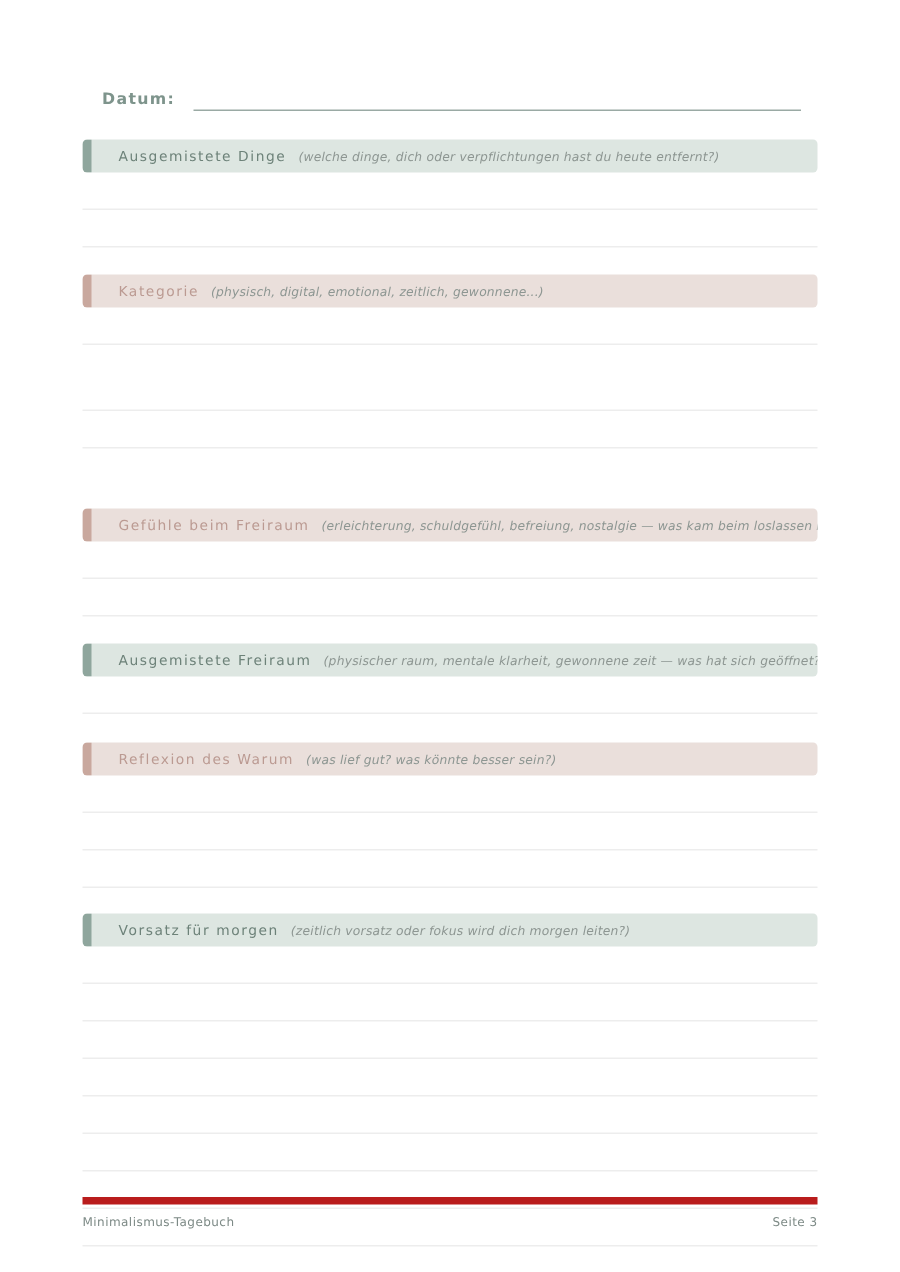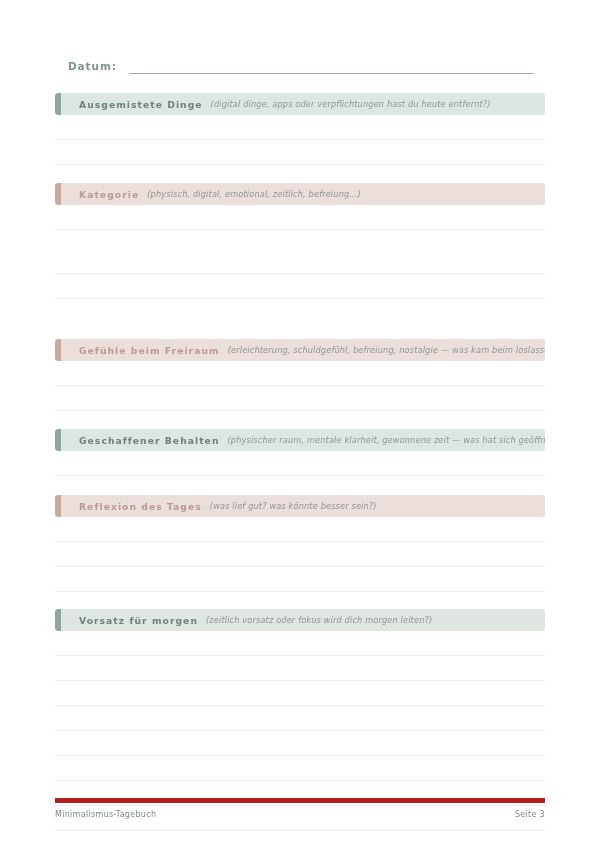--- a/index.html
+++ b/index.html
@@ -66,21 +66,21 @@
     position: absolute;
     left: 0;
     top: 0;
     bottom: 0;
     width: 6px;
     border-radius: 3px 0 0 3px;
   }
   .band .title {
     margin-left: 24px;
     font-size: 9.2px;
-    font-weight: bold;
+    font-weight: normal;
     letter-spacing: 1.05px;
     flex: none;
   }
   .band .hint {
     margin-left: 8px;
     font-size: 8.2px;
     font-style: italic;
     letter-spacing: 0.15px;
     color: #8d9692;
     flex: none;
@@ -124,32 +124,32 @@
   <div class="date-row">
     <span class="date-label">Datum:</span>
     <span class="date-line"></span>
   </div>
 
   <div id="sections-host">
       <div class="section" style="top: 93px;">
         <div class="band green">
           <span class="accent"></span>
           <span class="title">Ausgemistete Dinge</span>
-          <span class="hint">(digital dinge, apps oder verpflichtungen hast du heute entfernt?)</span>
+          <span class="hint">(welche dinge, dich oder verpflichtungen hast du heute entfernt?)</span>
         </div>
         <div class="lines">
           <div class="wline"></div>
           <div class="wline"></div>
         </div>
       </div>
       <div class="section" style="top: 183px;">
         <div class="band rose">
           <span class="accent"></span>
           <span class="title">Kategorie</span>
-          <span class="hint">(physisch, digital, emotional, zeitlich, befreiung...)</span>
+          <span class="hint">(physisch, digital, emotional, zeitlich, gewonnene...)</span>
         </div>
         <div class="lines">
           <div class="wline"></div>
         </div>
       </div>
       <div class="section" style="top: 249px;">
         <div class="lines">
           <div class="wline"></div>
           <div class="wline"></div>
         </div>
@@ -161,31 +161,31 @@
           <span class="hint">(erleichterung, schuldgefühl, befreiung, nostalgie — was kam beim loslassen h...</span>
         </div>
         <div class="lines">
           <div class="wline"></div>
           <div class="wline"></div>
         </div>
       </div>
       <div class="section" style="top: 429px;">
         <div class="band green">
           <span class="accent"></span>
-          <span class="title">Geschaffener Behalten</span>
+          <span class="title">Ausgemistete Freiraum</span>
           <span class="hint">(physischer raum, mentale klarheit, gewonnene zeit — was hat sich geöffnet?)</span>
         </div>
         <div class="lines">
           <div class="wline"></div>
         </div>
       </div>
       <div class="section" style="top: 495px;">
         <div class="band rose">
           <span class="accent"></span>
-          <span class="title">Reflexion des Tages</span>
+          <span class="title">Reflexion des Warum</span>
           <span class="hint">(was lief gut? was könnte besser sein?)</span>
         </div>
         <div class="lines">
           <div class="wline"></div>
           <div class="wline"></div>
           <div class="wline"></div>
         </div>
       </div>
       <div class="section" style="top: 609px;">
         <div class="band green">

